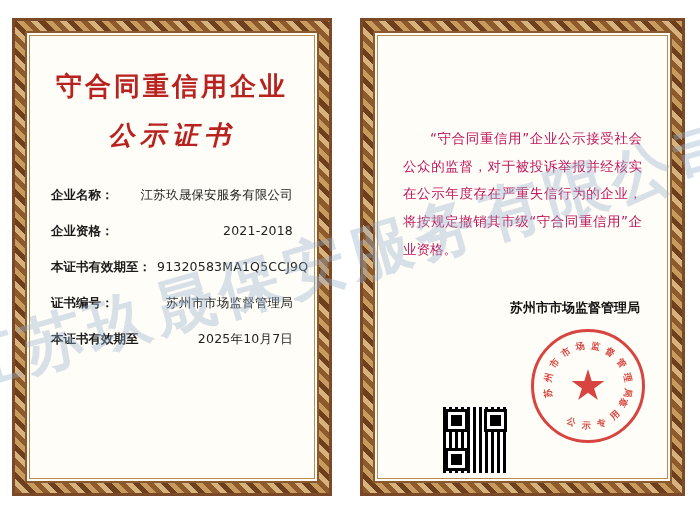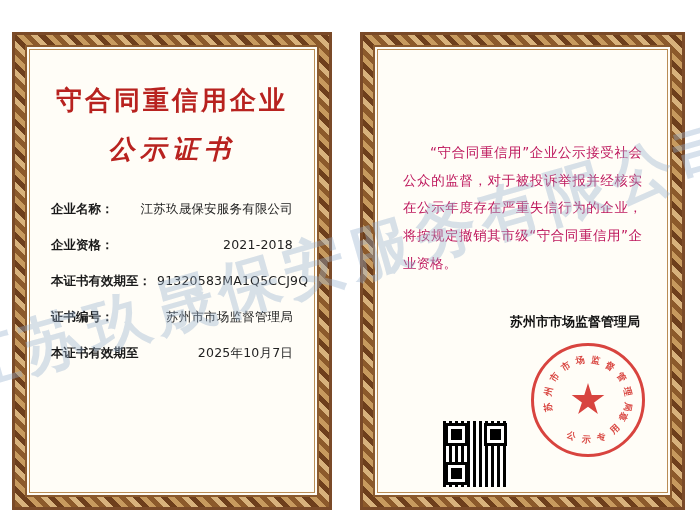--- a/index.html
+++ b/index.html
@@ -17,21 +17,21 @@
   .page {
     position: relative;
     width: 700px;
     height: 514px;
     background: #ffffff;
   }
 
   
   .cert {
     position: absolute;
-    top: 32px;
+    top: 18px;
     height: 478px;
     background: #fdfcf8;
     box-sizing: border-box;
   }
   .cert.left  { left: 12px;  width: 320px; }
   .cert.right { left: 360px; width: 325px; }
 
   
   .border-outer {
     position: absolute;

